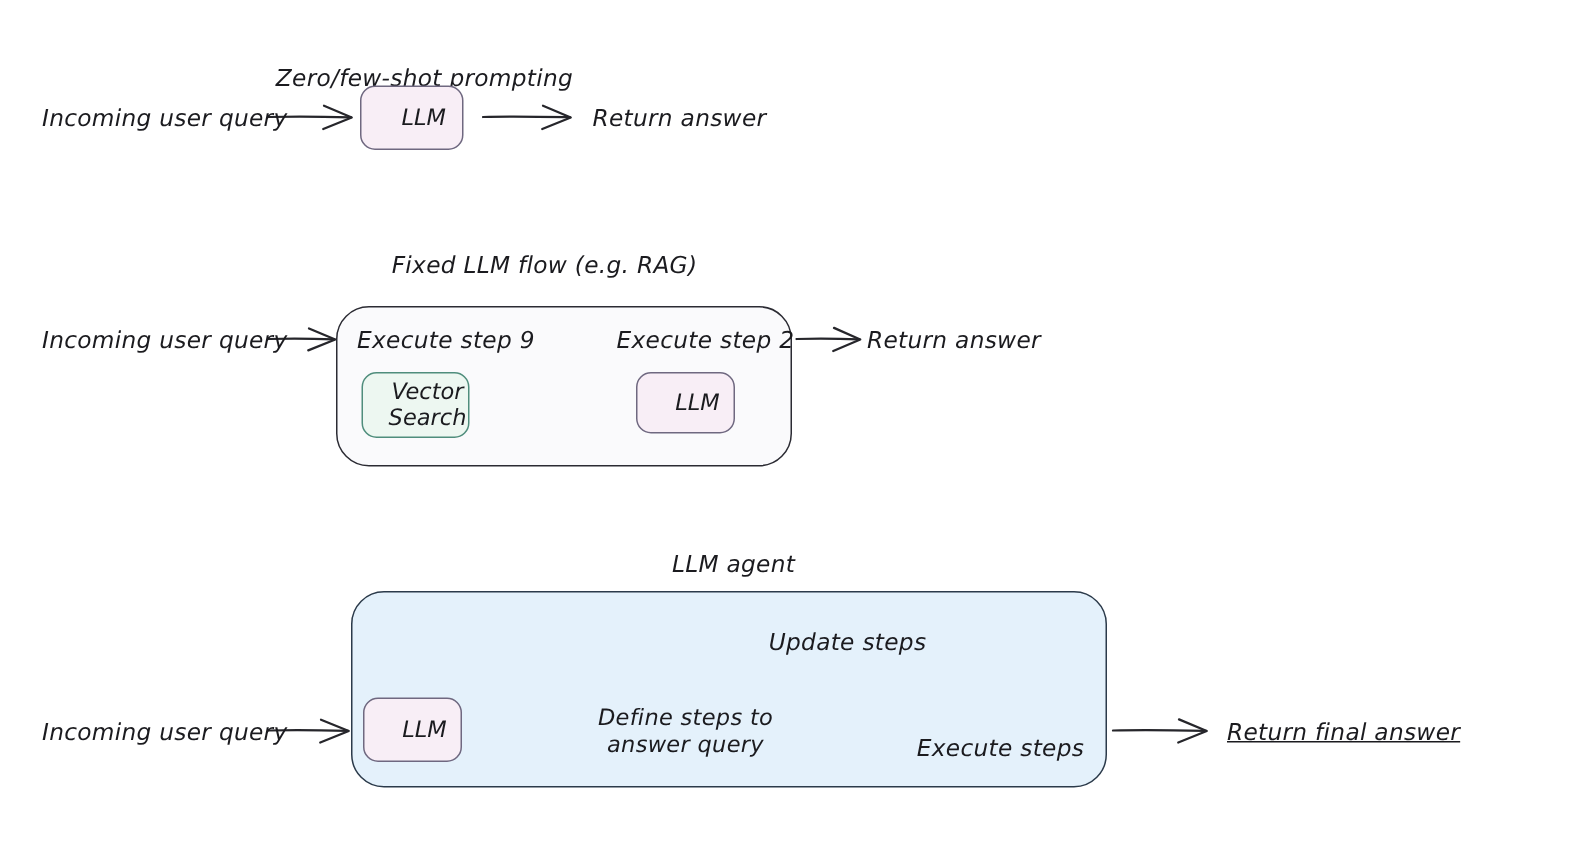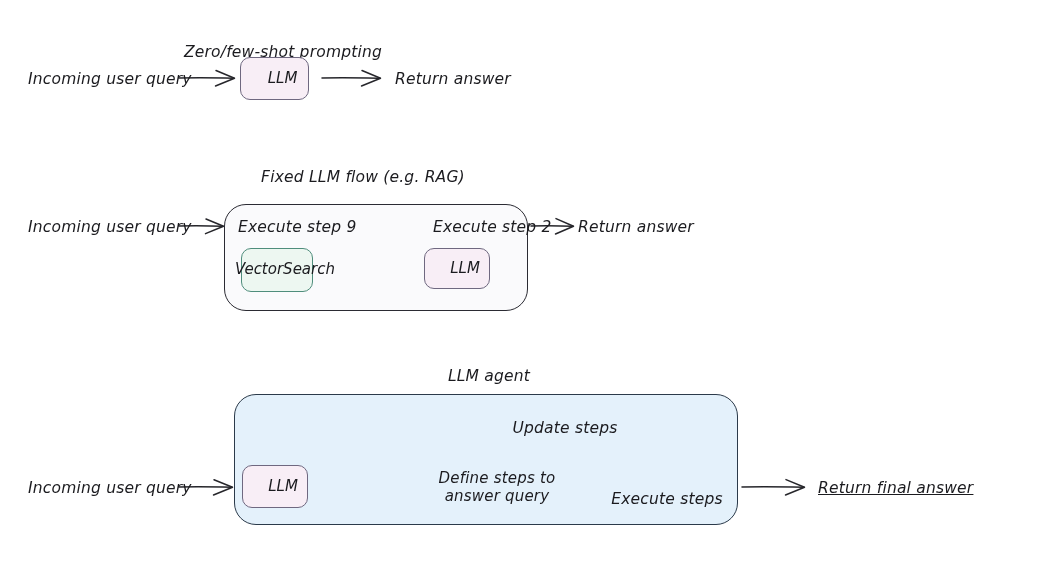--- a/index.html
+++ b/index.html
@@ -138,23 +138,23 @@
 <div class="lbl t16" style="left:395px; top:70px;">Return answer</div>
 
 <div class="lbl t16 center" style="left:363px; top:168px;">Fixed LLM flow (e.g. RAG)</div>
 
 <div class="lbl t16" style="left:28px; top:218px;">Incoming user query</div>
 
 <div class="box rounded-lg outer-light" style="left:224px; top:204px; width:304px; height:107px; display:block;"></div>
 
 <div class="lbl t16" style="left:238px; top:218px;">Execute step 9</div>
 
-<div class="lbl t16" style="left:433px; top:218px;text-align:right;">Execute step 2</div>
+<div class="lbl t16" style="left:411px; top:218px;text-align:right;">Execute step 2</div>
 
-<div class="box rounded-sm vec-box" style="left:241px; top:248px; width:72px; height:44px; flex-direction:row;">
+<div class="box rounded-sm vec-box" style="left:241px; top:248px; width:72px; height:44px; flex-direction:column;">
   <span class="inner-text">Vector</span>
   <span class="inner-text">Search</span>
 </div>
 
 <div class="box rounded-sm llm-box" style="left:424px; top:248px; width:66px; height:41px;">
   <span class="inner-text">LLM</span>
 </div>
 
 <div class="lbl t16" style="left:578px; top:218px;">Return answer</div>
 
@@ -163,17 +163,17 @@
 <div class="lbl t16" style="left:28px; top:479px;">Incoming user query</div>
 
 <div class="box rounded-lg outer-blue" style="left:234px; top:394px; width:504px; height:131px; display:block;"></div>
 
 <div class="lbl t16 center" style="left:565px; top:419px;">Update steps</div>
 
 <div class="box rounded-sm llm-box" style="left:242px; top:465px; width:66px; height:43px;">
   <span class="inner-text">LLM</span>
 </div>
 
-<div class="lbl t15 center" style="left:457px; top:470px;margin-left:40px;"><span>Define steps to</span><br><span>answer query</span></div>
+<div class="lbl t15 center" style="left:457px; top:470px;"><span>Define steps to</span><br><span>answer query</span></div>
 
 <div class="lbl t16 center" style="left:667px; top:490px;">Execute steps</div>
 
 <div class="lbl t16" style="left:818px; top:479px;text-decoration:underline;">Return final answer</div>
 
 </body></html>

